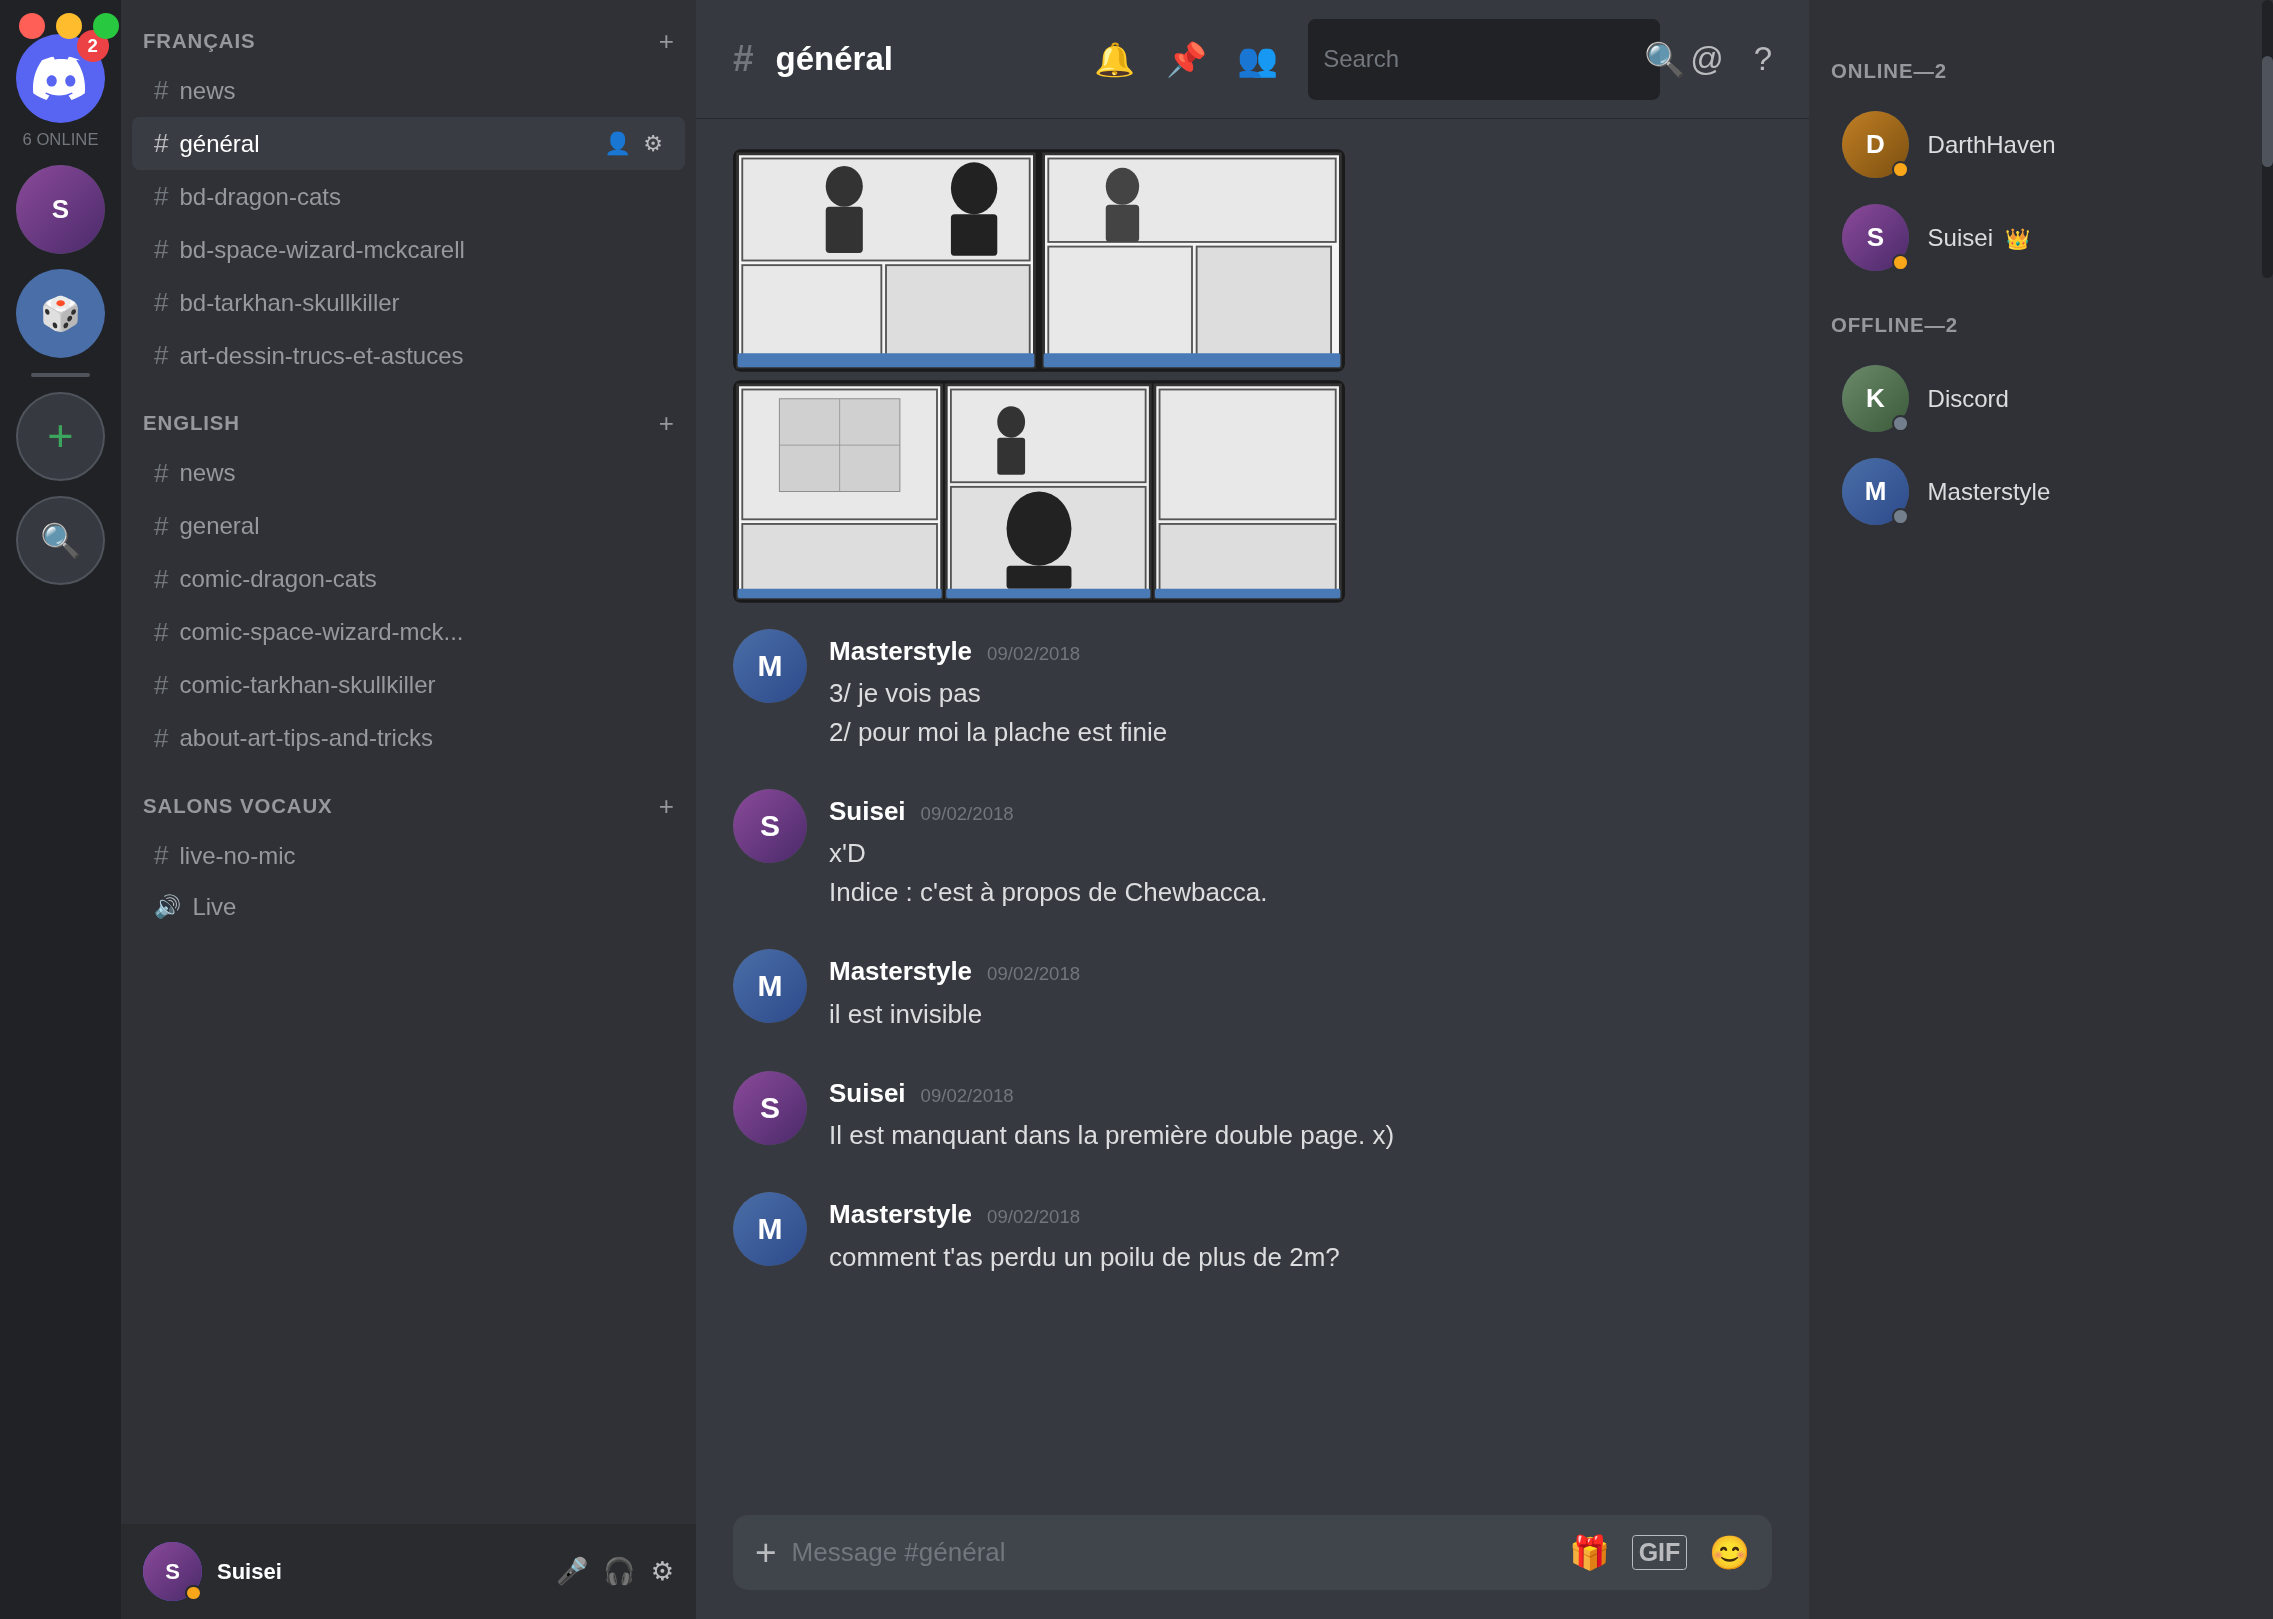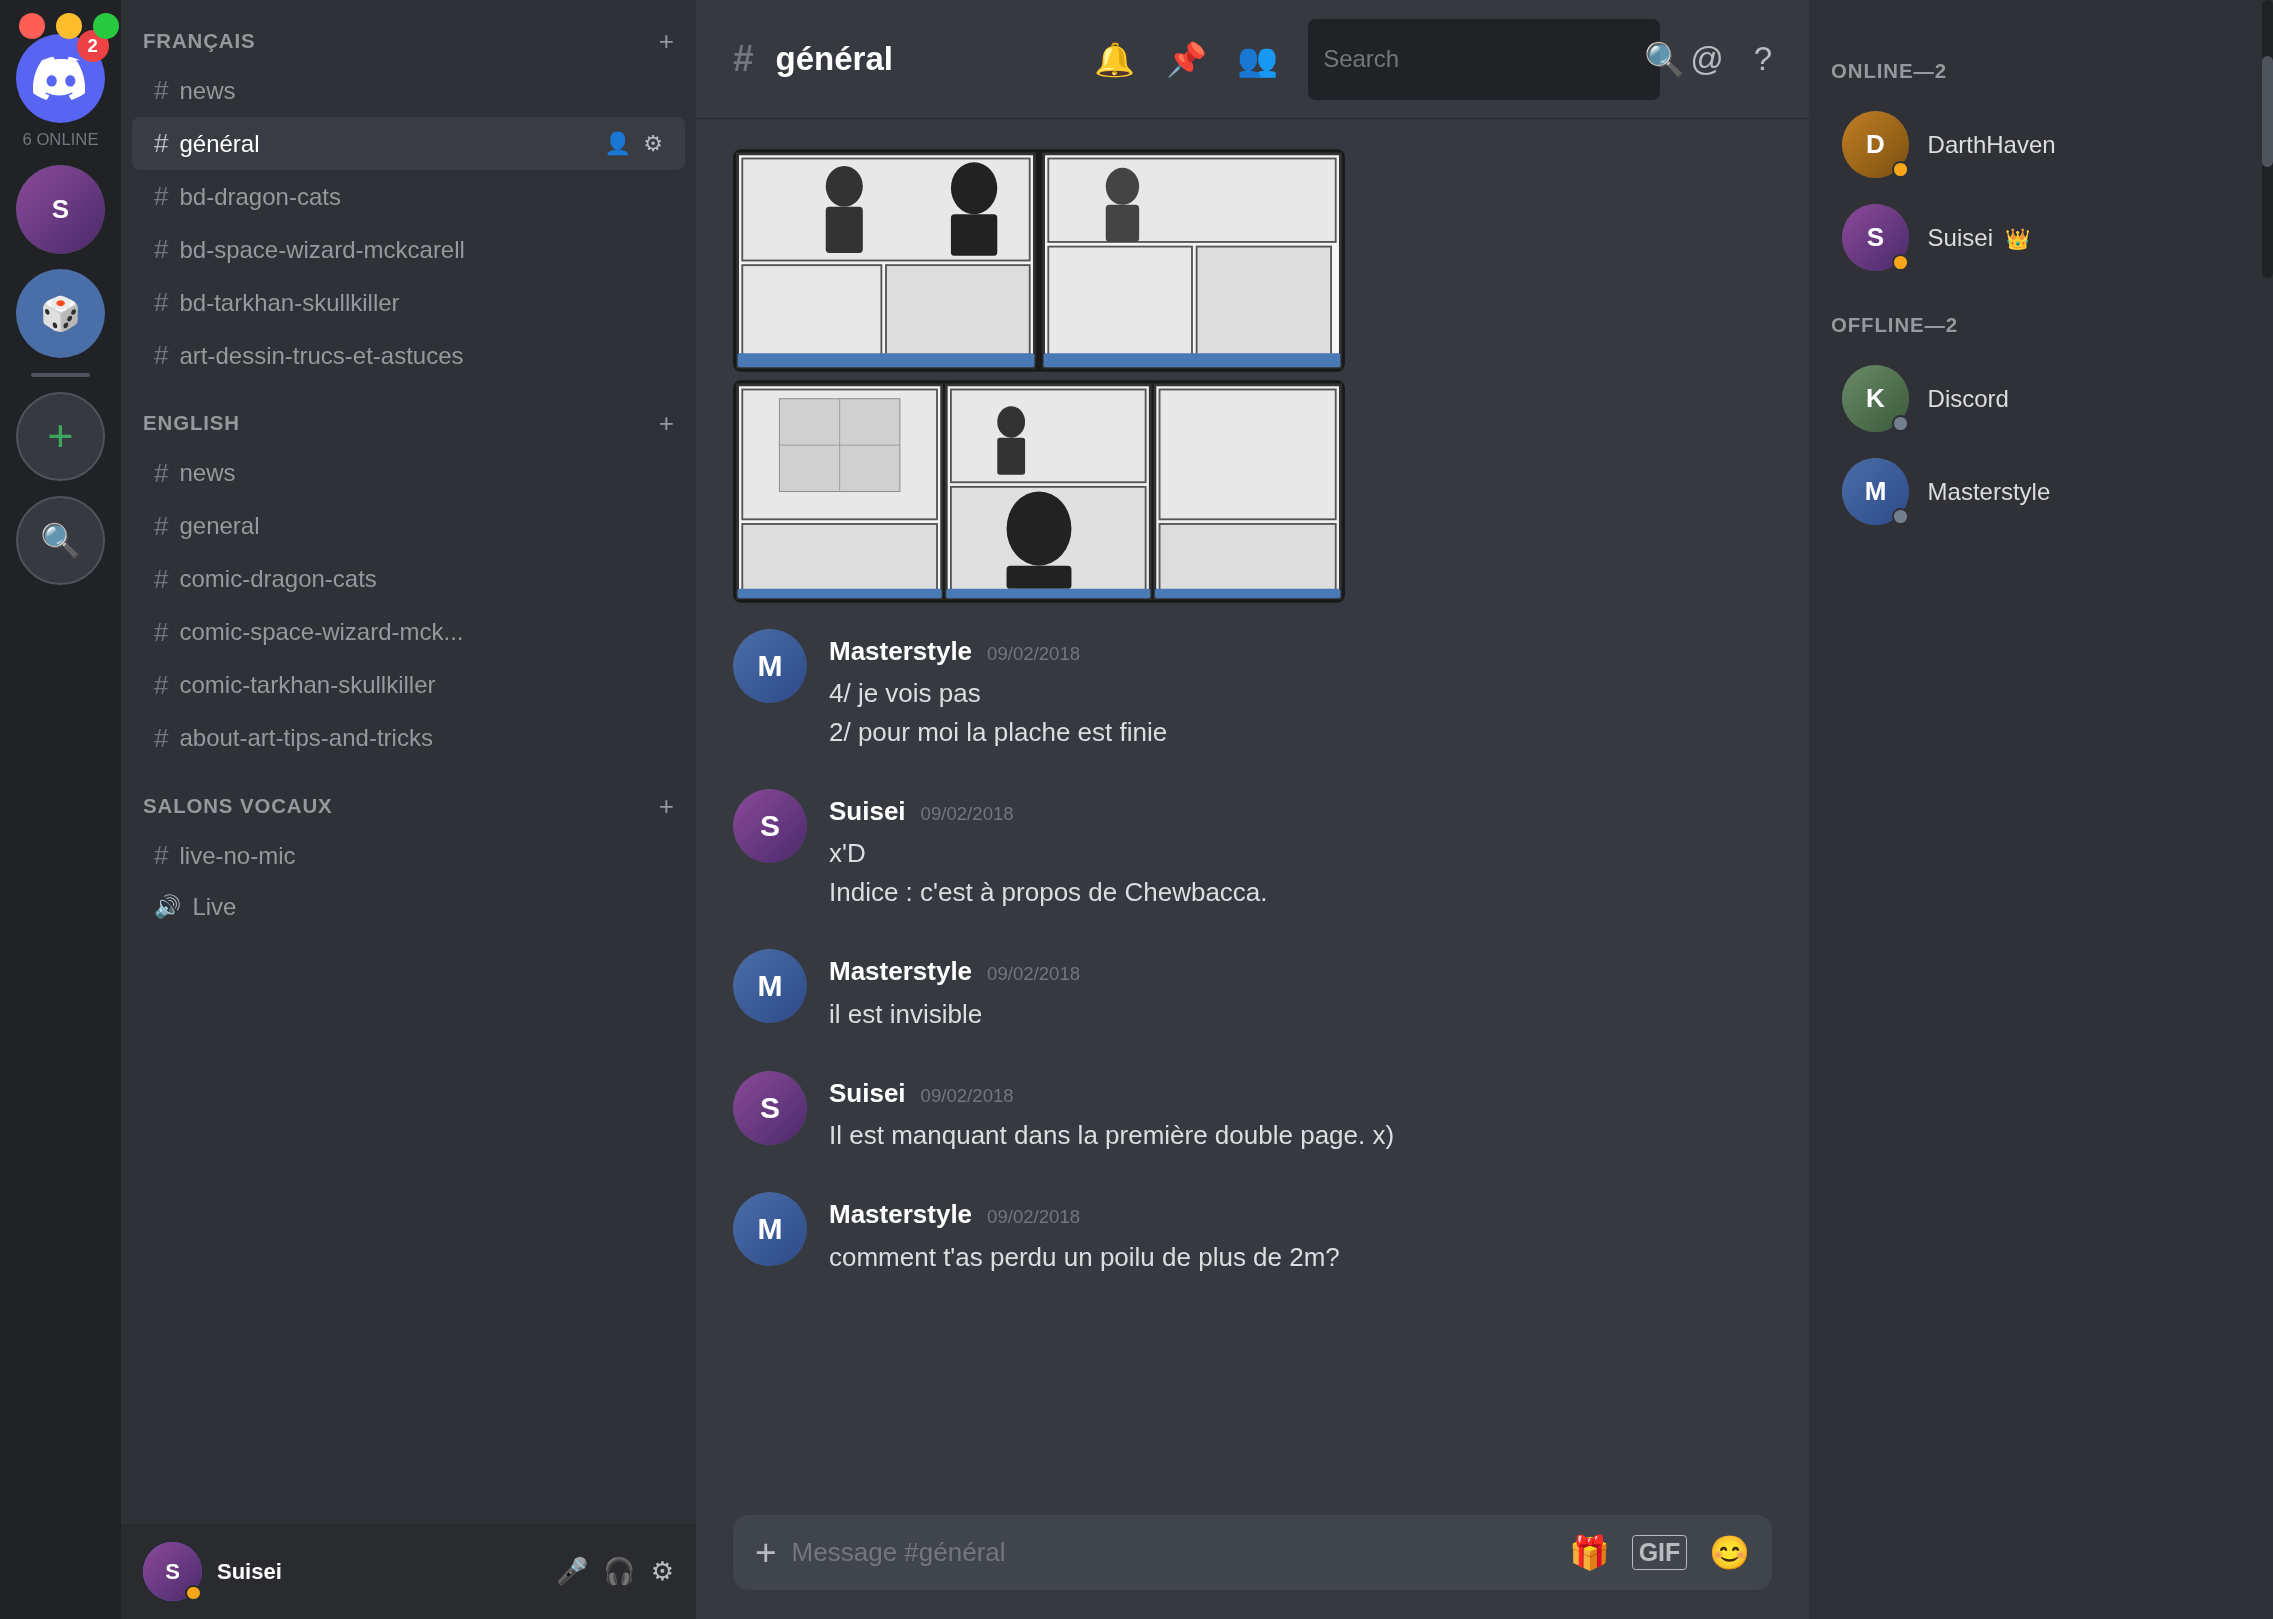--- a/index.html
+++ b/index.html
@@ -729,21 +729,21 @@
 
     <div class="message-group">
       <div class="message-avatar">
         <div class="avatar-masterstyle">M</div>
       </div>
       <div class="message-body">
         <div class="message-header">
           <span class="message-author">Masterstyle</span>
           <span class="message-timestamp">09/02/2018</span>
         </div>
-        <div class="message-text">4/ je vois pas</div>
+        <div class="message-text">3/ je vois pas</div>
         <div class="message-text">2/ pour moi la plache est finie</div>
       </div>
     </div>
 
     <div class="message-group">
       <div class="message-avatar">
         <div class="avatar-suisei">S</div>
       </div>
       <div class="message-body">
         <div class="message-header">

